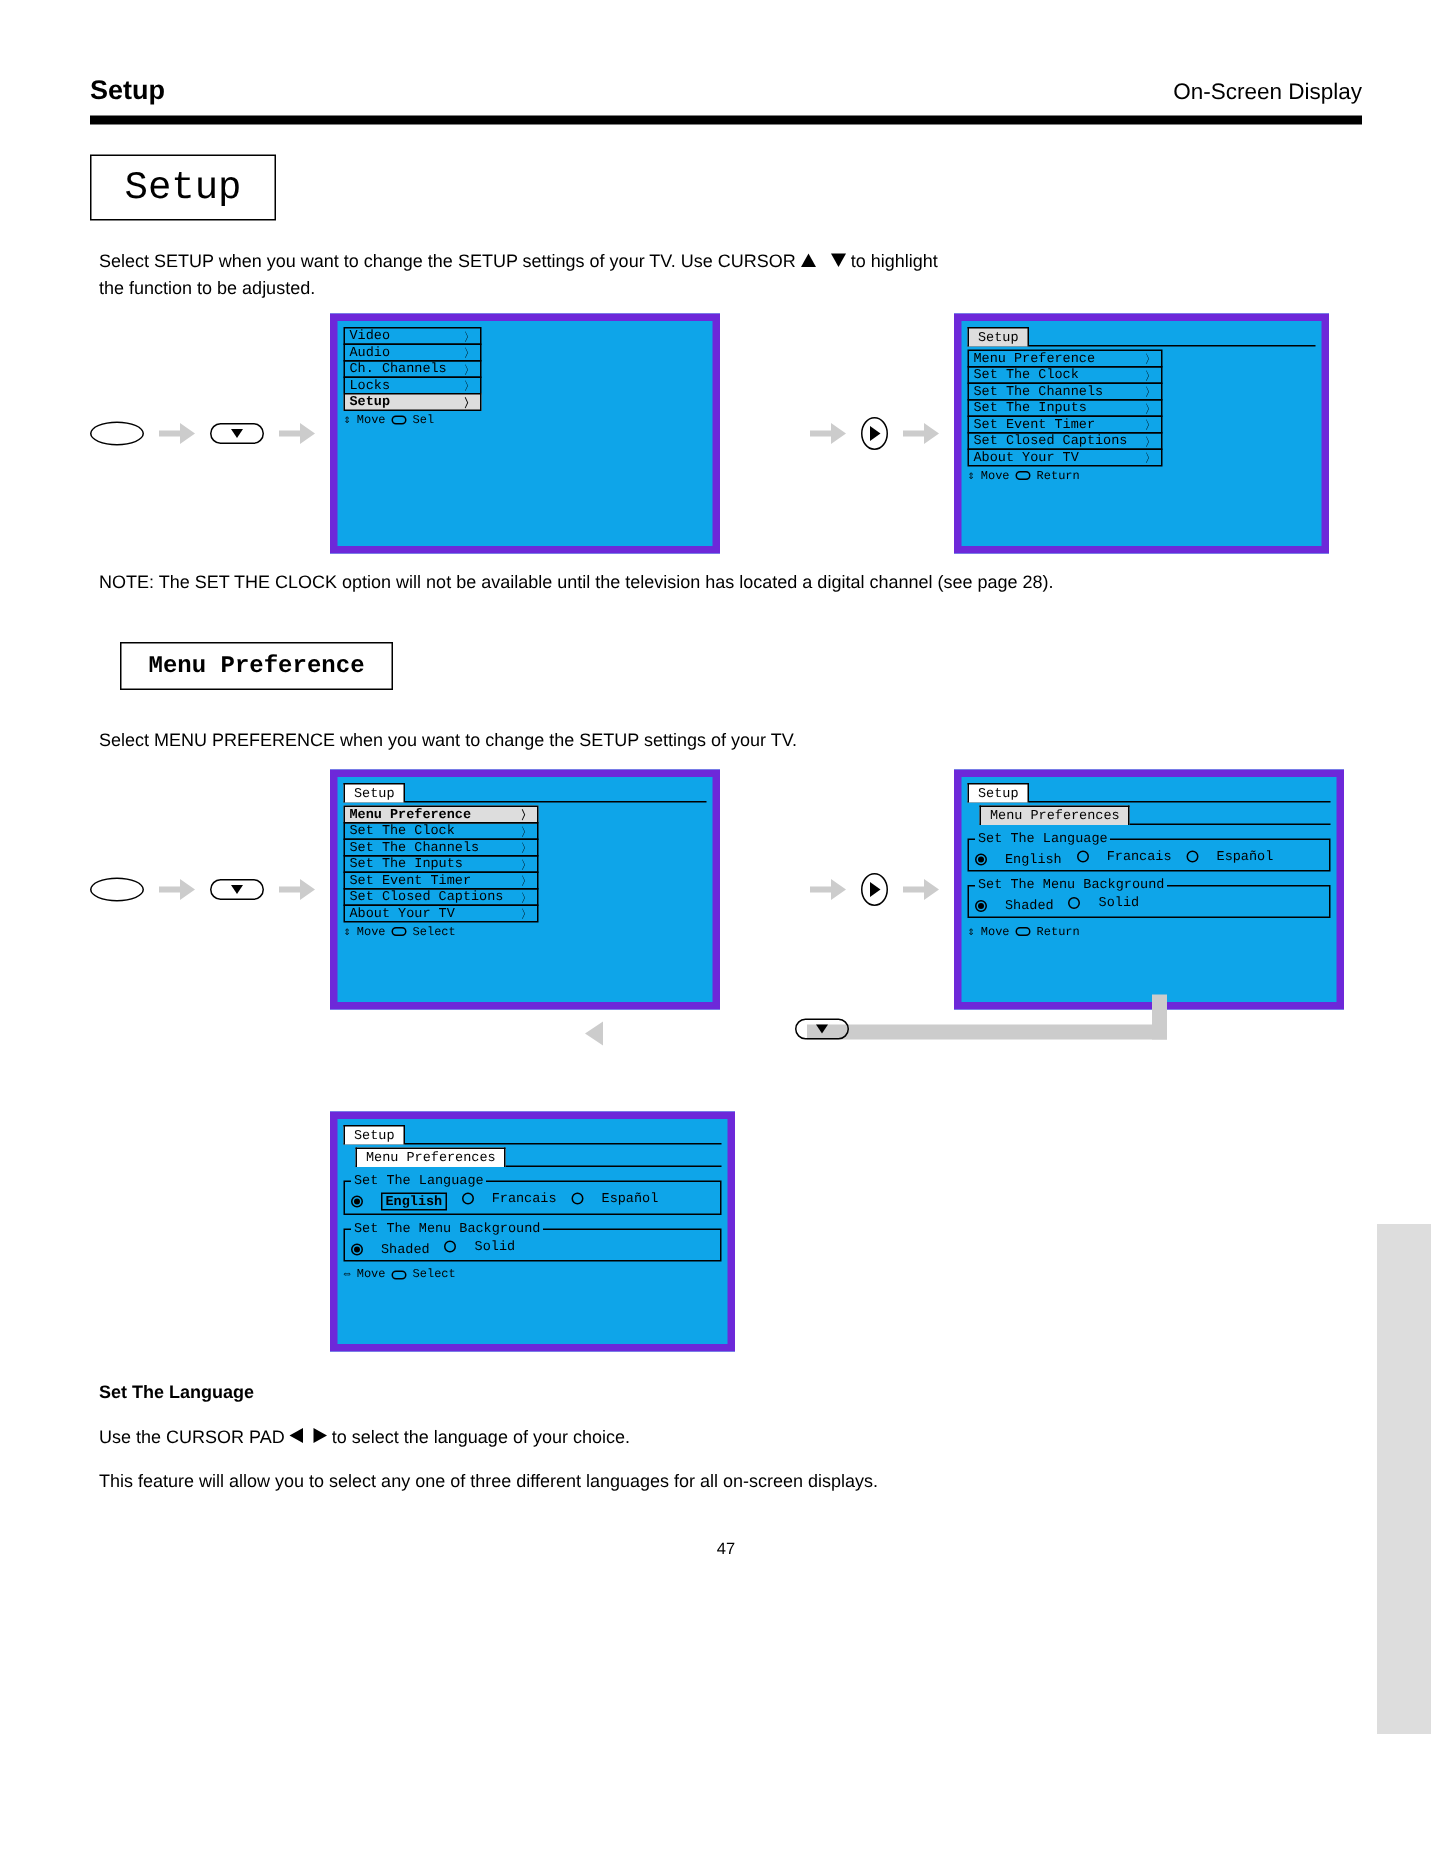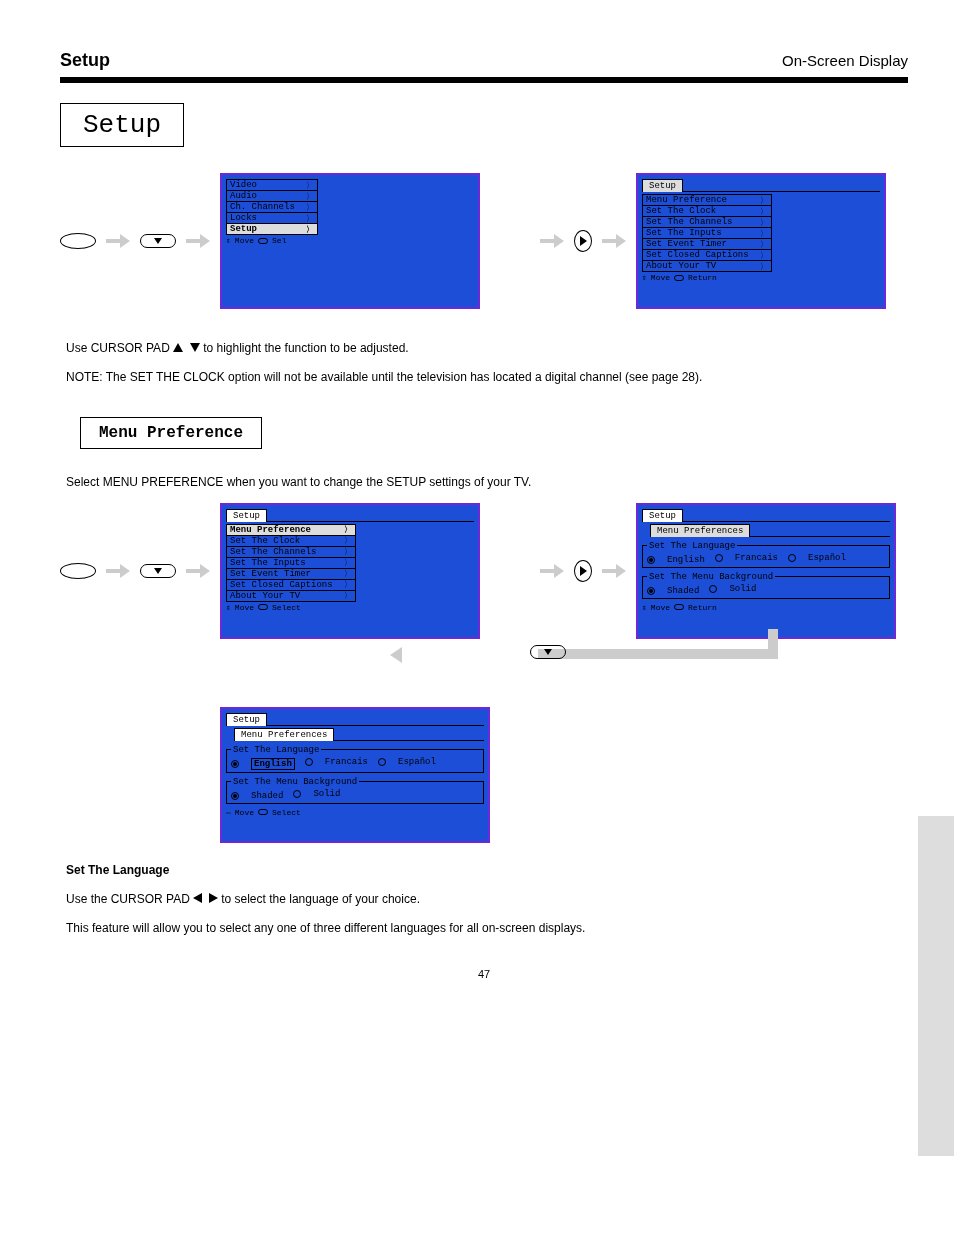--- a/index.html
+++ b/index.html
@@ -31,21 +31,21 @@
     font-size:26px; font-family:"Courier New",monospace; margin-bottom:18px;
   }
   .instr { font-size:12px; line-height:1.5; margin-left:6px; }
   .tri-up, .tri-down, .tri-left, .tri-right { display:inline-block; }
   .tri-up { width:0;height:0;border-left:5px solid transparent;border-right:5px solid transparent;border-bottom:9px solid #000;}
   .tri-down { width:0;height:0;border-left:5px solid transparent;border-right:5px solid transparent;border-top:9px solid #000;}
   .tri-left { width:0;height:0;border-top:5px solid transparent;border-bottom:5px solid transparent;border-right:9px solid #000;}
   .tri-right { width:0;height:0;border-top:5px solid transparent;border-bottom:5px solid transparent;border-left:9px solid #000;}
   .flow-row { display:flex; align-items:flex-start; gap:10px; margin-top:8px; }
   .screen {
-    border:2px solid #6d28d9; width:260px; height:136px; background:#1d4ed8;
+    border:5px solid #6d28d9; width:260px; height:160px; background:#0ea5e9;
     font-family:"Courier New",monospace; font-size:9px; padding:4px;
     position:relative;
   }
   .menu-list { border:0; }
   .menu-item {
     border:1px solid #000; padding:1px 3px; margin:0 0 -1px 0;
     display:flex; justify-content:space-between; align-items:center; width:92px; height:12px;
   }
   .menu-item.wide { width:130px; }
   .menu-item.sel { background:#ddd; font-weight:bold;}
@@ -107,20 +107,28 @@
 <div class="page">
 
   <div class="header-row">
     <span class="header-title">Setup</span>
     <span class="header-page">On-Screen Display</span>
   </div>
   <div class="hr"></div>
 
   <div>
     <div class="setup-box">Setup</div>
+    <div class="instr">
+      <span>Select SETUP when you want to change the SETUP settings of your TV. Use CURSOR </span>
+      <span class="tri-up"></span>
+      &nbsp;
+      <span class="tri-down"></span>
+      <span> to highlight</span><br>
+      <span>the function to be adjusted.</span>
+    </div>
   </div>
 
   
   <div class="flow-row">
     <div class="remote-oval"></div>
     <div class="arrow-g-thick"></div>
     <div class="remote-pill">
         <span class="t"></span>
       </div>
     <div class="arrow-g-thick"></div>
@@ -198,26 +206,20 @@
         </div>
       <div class="nav-hint">
         <span>⇕</span>
           <span>Move</span>
         <span style="width:10px;height:6px;border:1px solid #000;border-radius:3px;"></span>
           <span>Return</span>
       </div>
     </div>
   </div>
 
-  <div class="para" style="margin-top:30px;">
-    <span>Use CURSOR PAD </span>
-    <span class="tri-up"></span>&nbsp;
-    <span class="tri-down"></span>
-    <span> to highlight the function to be adjusted.</span>
-  </div>
   <div class="para">NOTE: The SET THE CLOCK option will not be available until the television has located a digital channel (see page 28).</div>
 
   <div class="sub-box">Menu Preference</div>
   <div class="para">Select MENU PREFERENCE when you want to change the SETUP settings of your TV.</div>
 
   
   <div class="flow-row">
     <div class="remote-oval"></div>
     <div class="arrow-g-thick"></div>
     <div class="remote-pill">

